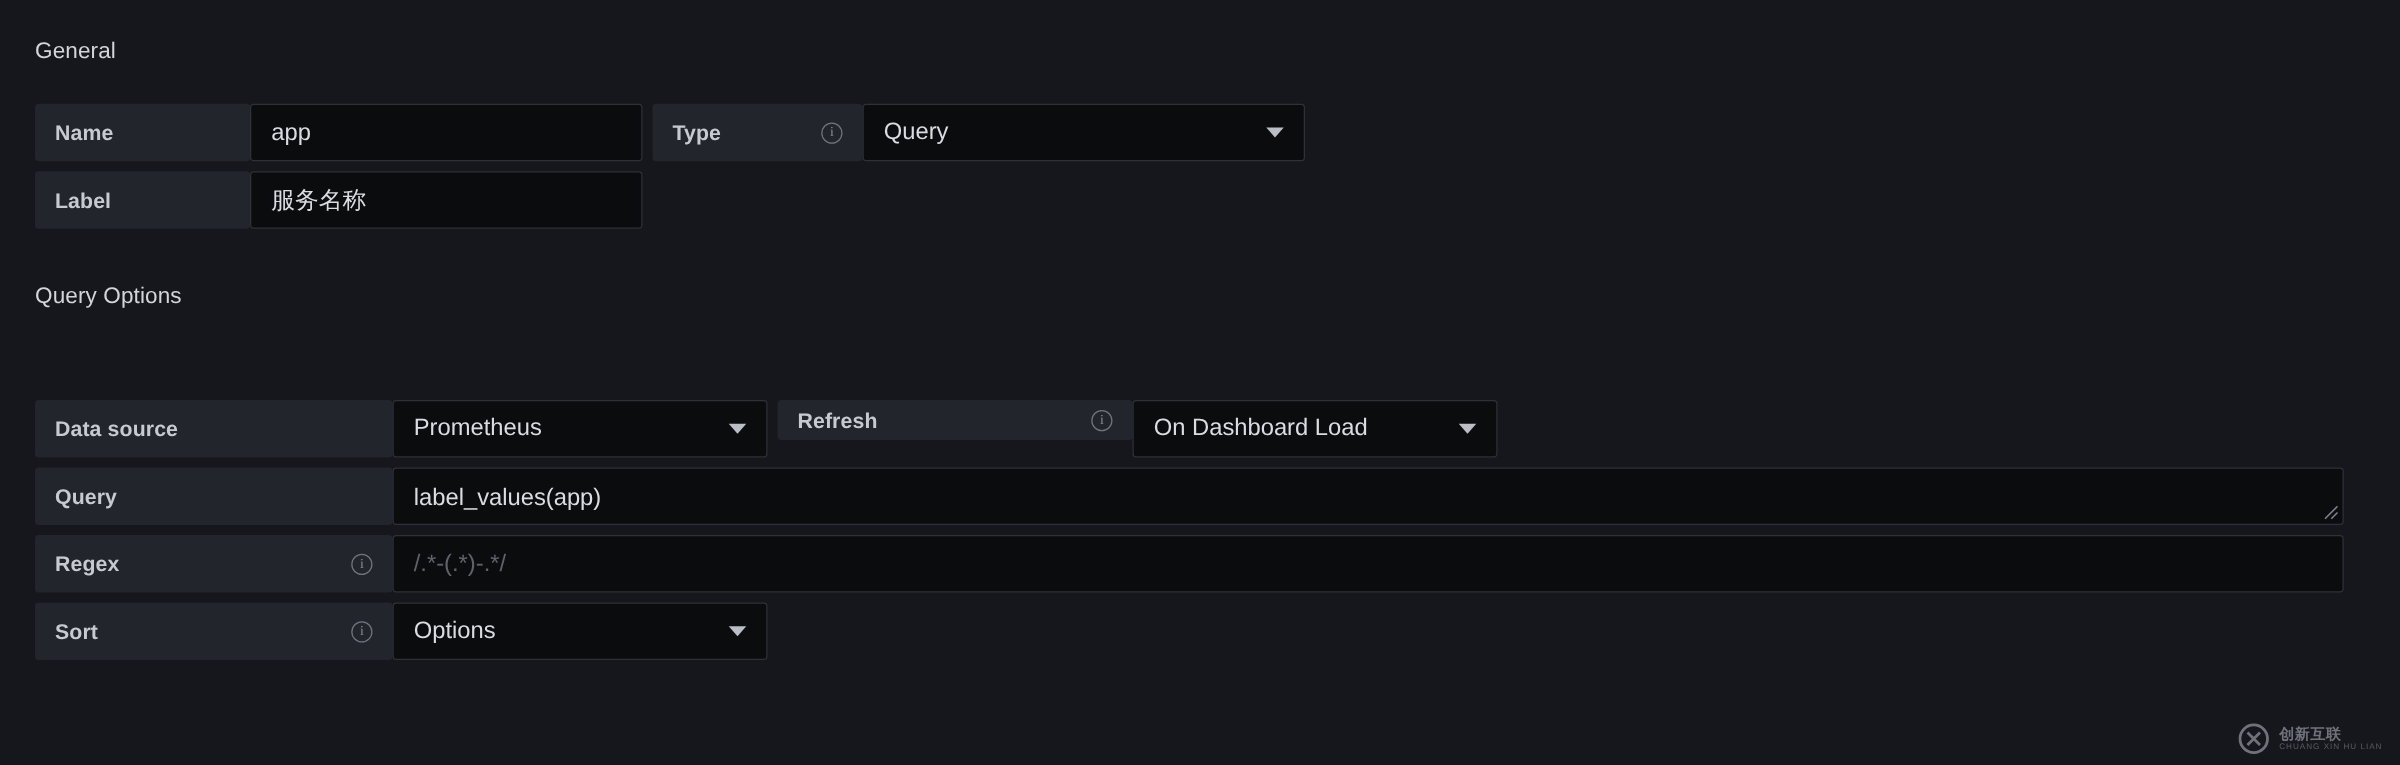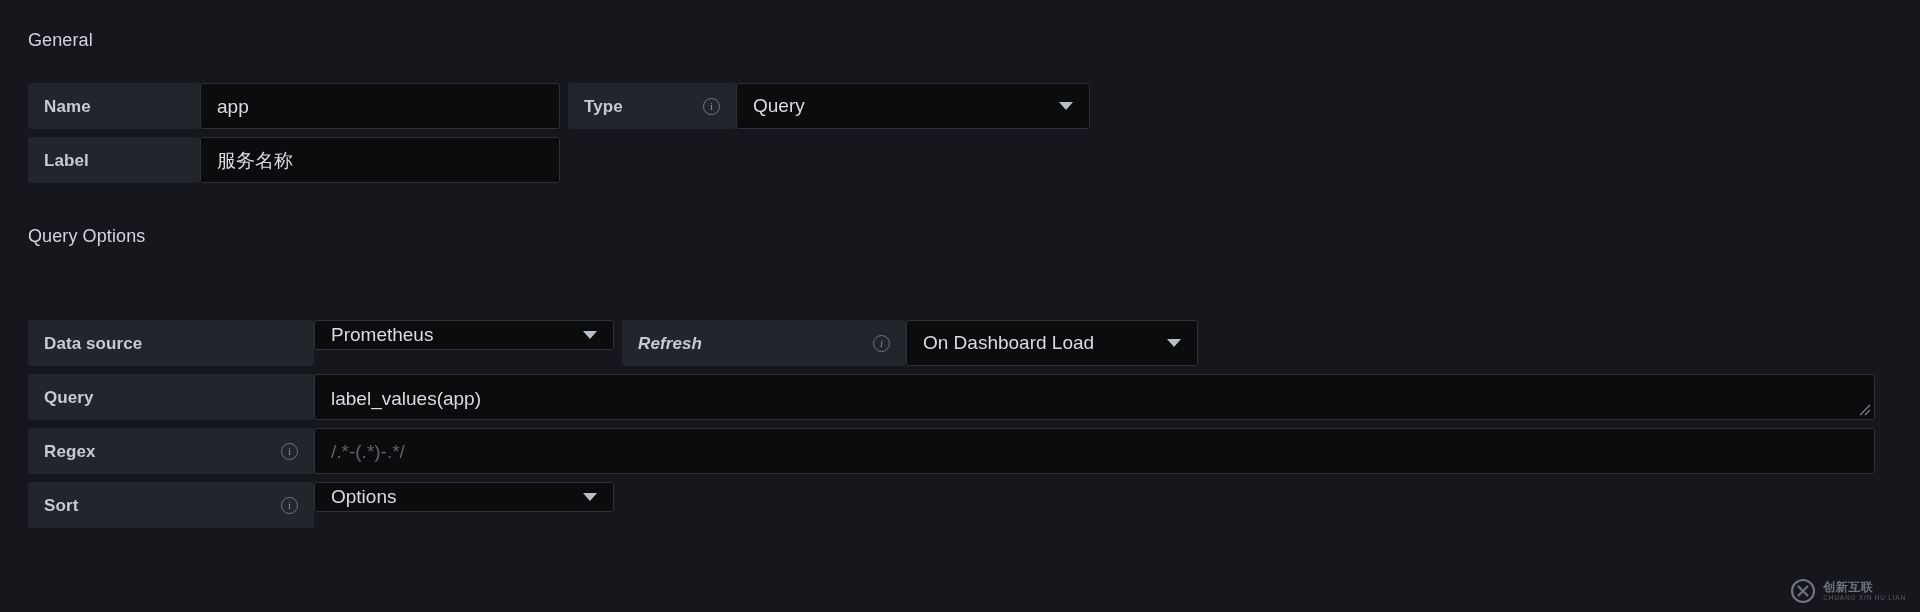--- a/index.html
+++ b/index.html
@@ -109,32 +109,32 @@
     width: 12px; height: 12px;
     pointer-events: none;
   }
 
   
   #general-heading { position: absolute; left: 28px; top: 30px; }
 
   #general-rows { position: absolute; left: 28px; top: 83px; }
 
   .g-label  { width: 172px; height: 46px; }
-  .g-input  { width: 360px; height: 46px; }
+  .g-input  { width: 314px; height: 46px; }
   .g-label2 { width: 168px; height: 46px; }
   .g-select { width: 354px; height: 46px; }
 
   
   #queryopts-heading { position: absolute; left: 28px; top: 226px; }
 
   #queryopts-rows { position: absolute; left: 28px; top: 320px; }
 
   .q-label    { width: 286px; height: 46px; }
-  .q-select   { width: 300px; height: 30px; }
-  .q-label2   { width: 284px; height: 46px; font-style: italic; }
+  .q-select   { width: 300px; height: 46px; }
+  .q-label2   { width: 284px; height: 32px; }
   .q-select2  { width: 292px; height: 46px; }
   .q-wide     { width: 1561px; height: 46px; }
   .q-textarea { width: 1561px; height: 46px; }
 
   
   #watermark {
     position: absolute;
     right: 14px;
     bottom: 8px;
     display: flex;

